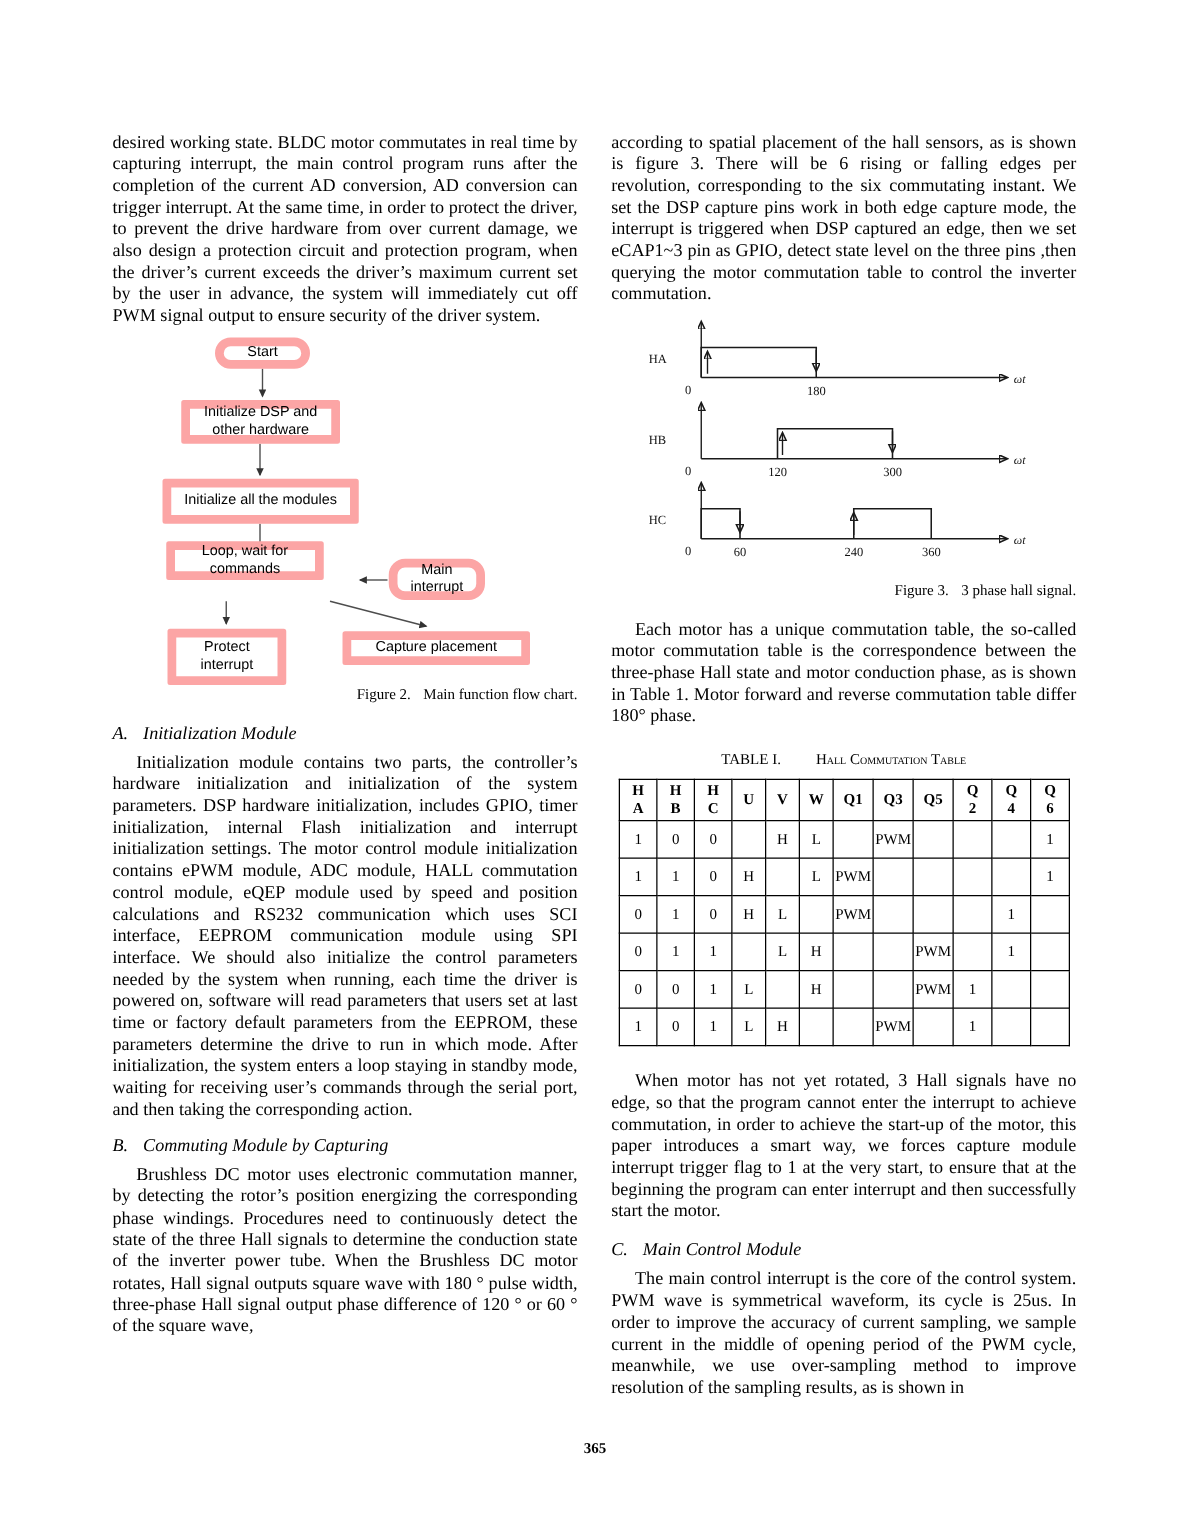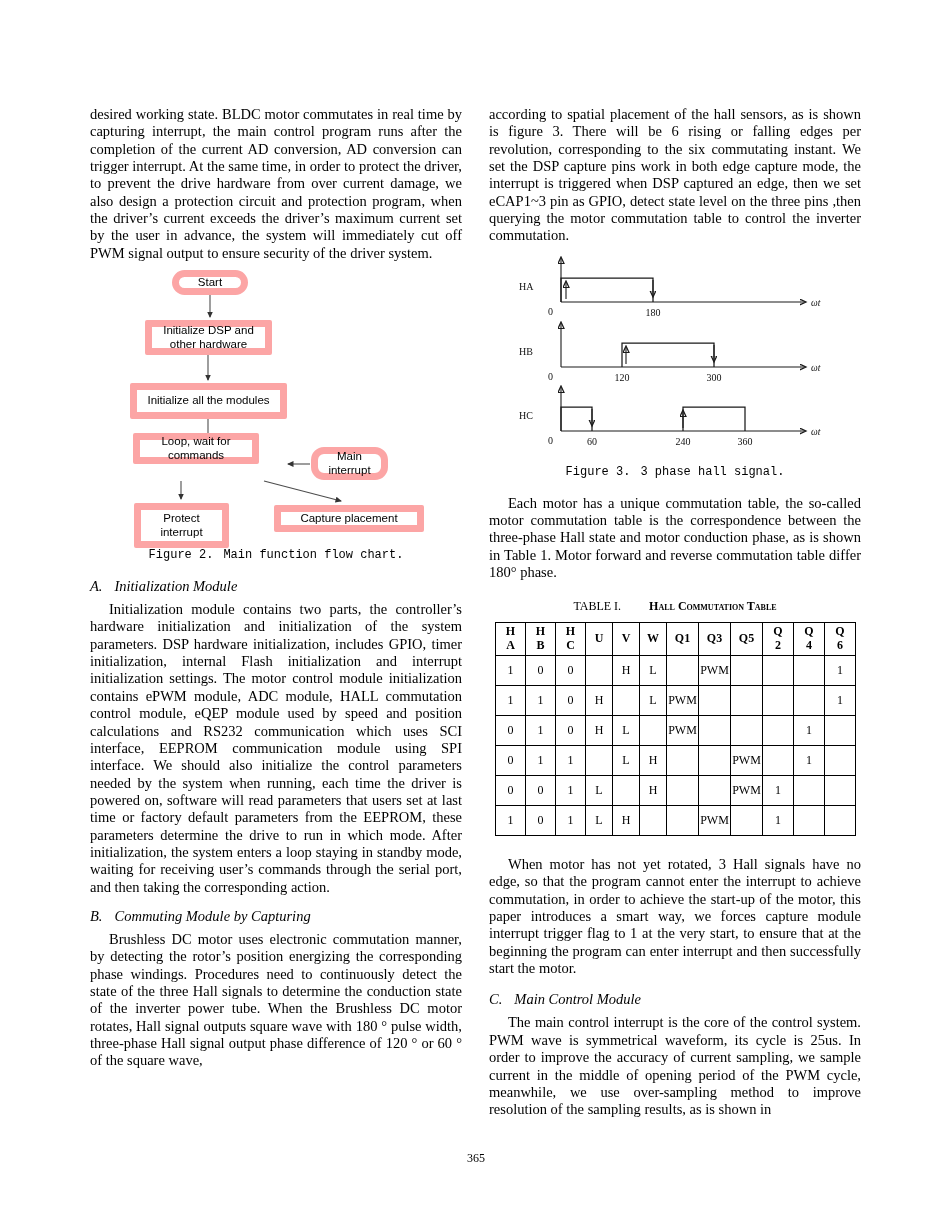--- a/index.html
+++ b/index.html
@@ -14,39 +14,39 @@
   .sec-heading{display:flex;align-items:baseline;font-style:italic;font-size:14.5px;margin-top:16px;}
   .sec-heading .letter{margin-right:12px;}
   
   .flowchart{position:relative;width:372px;height:272px;margin-top:6px;
              font-family:"Liberation Sans",sans-serif;}
   .fc-arrows{position:absolute;left:0;top:0;}
   .fc-node{position:absolute;border:7px solid #fca5a5;background:#fff;display:flex;
            align-items:center;justify-content:center;text-align:center;font-size:11.5px;
            line-height:1.18;padding:1px 3px;box-sizing:border-box;border-radius:2px;}
   .fc-start{border-radius:13px;}
-  .fig-caption{font-size:12px;text-align:center;margin-top:8px;font-family:Liberation Mono, monospace;}
+  .fig-caption{font-size:12px;text-align:right;margin-top:8px;}
   .fig-caption .cap-label{margin-right:10px;}
   
   .fig3{display:block;margin-top:4px;}
   .fig3 text{font-size:10px;font-family:"Liberation Serif",serif;fill:#111;}
   .fig3 .omega{font-style:italic;font-size:9.5px;}
   .fig3 line,.fig3 path{stroke:#1a1a1a;stroke-width:1.1;fill:none;}
   .fig3 path{stroke-width:1.25;}
   
   .table-caption{display:flex;justify-content:center;font-size:12px;margin-top:18px;}
   .table-caption .cap-label{margin-right:28px;}
-  .table-caption .cap-title{font-variant:small-caps;font-weight:bold;}
+  .table-caption .cap-title{font-variant:small-caps;}
   table.htable{border-collapse:collapse;table-layout:fixed;width:360px;margin:8px 0 0 6px;}
   .htable th,.htable td{border:1px solid #000;text-align:center;vertical-align:middle;
                         font-size:12px;padding:2px 1px;word-break:break-all;line-height:1.15;}
   .htable th{font-weight:bold;white-space:pre-line;}
   .htable td{height:25px;}
   .page-number{position:absolute;left:0;right:0;bottom:66px;text-align:center;
-               font-size:12px;font-weight:normal;}
+               font-size:12px;font-weight:bold;}
 </style>
 </head>
 <body>
 
 <div>
 
   <div class="col col-left">
 
     <p class="body-text">desired working state. BLDC motor commutates in real time by capturing interrupt, the main control program runs after the completion of the current AD conversion, AD conversion can trigger interrupt. At the same time, in order to protect the driver, to prevent the drive hardware from over current damage, we also design a protection circuit and protection program, when the driver’s current exceeds the driver’s maximum current set by the user in advance, the system will immediately cut off PWM signal output to ensure security of the driver system.</p>
 

